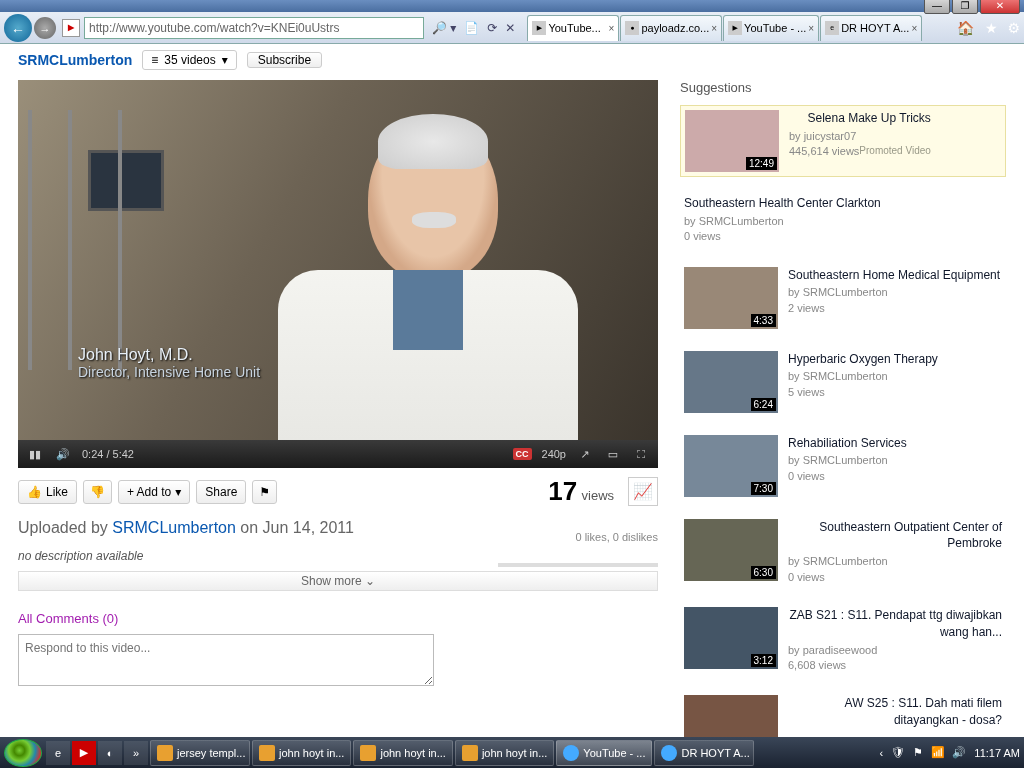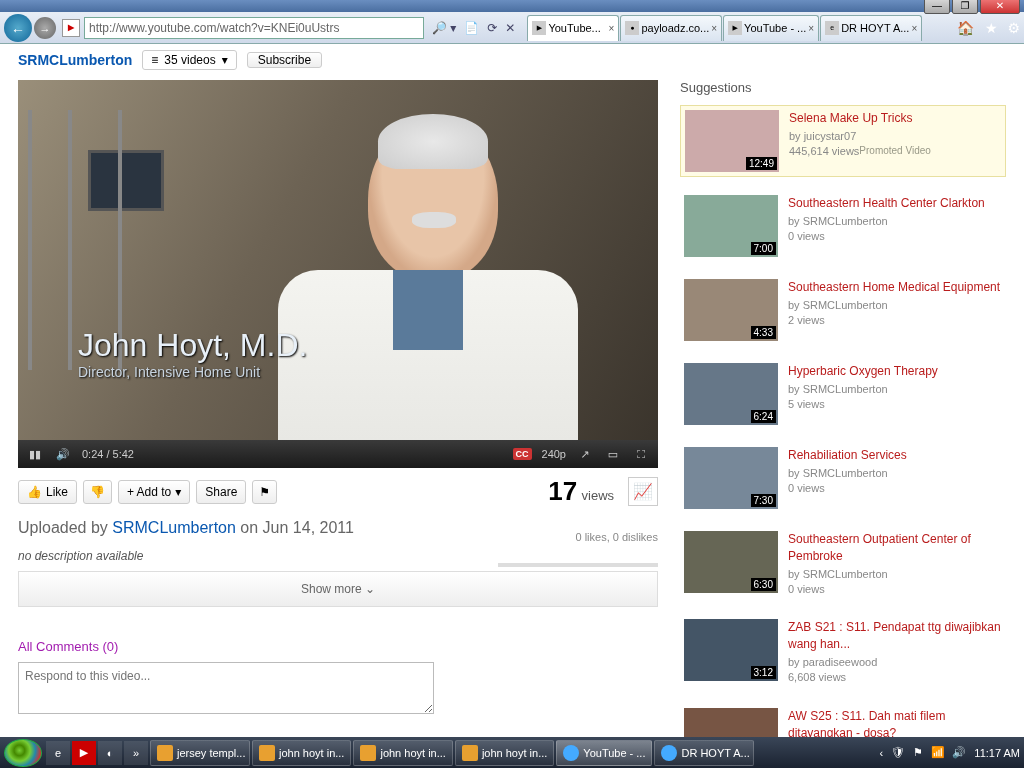--- a/index.html
+++ b/index.html
@@ -49,21 +49,21 @@
 .equipment { position:absolute; left:10px; top:30px; width:240px; height:260px; }
 .equipment::before { content:""; position:absolute; left:60px; top:40px; width:70px; height:55px; background:#2a3440; border:3px solid #555; }
 .equipment::after { content:""; position:absolute; left:0; top:0; width:4px; height:260px; background:#888; box-shadow:40px 0 #888, 90px 0 #888; }
 .person { position:absolute; right:80px; bottom:0; width:300px; height:340px; }
 .head { position:absolute; left:90px; top:20px; width:130px; height:160px; background:radial-gradient(ellipse at 50% 35%,#e8c5a8 55%,#d4a888 70%); border-radius:55% 55% 48% 48%; }
 .head::before { content:""; position:absolute; top:-6px; left:10px; right:10px; height:55px; background:radial-gradient(#e8e8e8,#ccc); border-radius:50% 50% 20% 20%; }
 .head::after { content:""; position:absolute; bottom:52px; left:44px; width:44px; height:16px; background:#ddd; border-radius:40%; }
 .coat { position:absolute; left:0; bottom:0; width:300px; height:170px; background:linear-gradient(#f4f4f0,#e8e8e4); border-radius:40px 40px 0 0; }
 .coat::before { content:""; position:absolute; left:115px; top:0; width:70px; height:80px; background:#5a7a9a; }
 .lowerthird { position:absolute; left:60px; bottom:60px; color:#e8f0f8; font-family:Georgia,serif; text-shadow:1px 1px 2px #000; }
-.lowerthird .name { font-size:32px; }
+.lowerthird .name { font-size:16px; }
 .lowerthird .title { font-size:14px; color:#c8d4e0; }
 
 .controls { height:28px; background:linear-gradient(#3a3a3a,#1a1a1a); display:flex; align-items:center; padding:0 8px; color:#ccc; font-size:11px; gap:10px; }
 .controls .btn { cursor:pointer; width:18px; text-align:center; }
 .controls .time { font-size:11px; }
 .controls .spacer { flex:1; }
 .cc { background:#c33; color:#fff; font-size:9px; font-weight:bold; padding:1px 3px; border-radius:2px; }
 
 
 .actions { display:flex; gap:6px; margin:8px 0; align-items:center; }
@@ -71,33 +71,33 @@
 .viewsbox { margin-left:auto; text-align:center; }
 .viewsbox .big { font-size:26px; font-weight:bold; display:inline; }
 .viewsbox .sm { font-size:13px; color:#555; }
 .statbox { border:1px solid #ccc; padding:4px; margin-left:8px; cursor:pointer; }
 
 .meta { font-size:16px; color:#666; margin:12px 0; }
 .meta a { color:#0a58b0; }
 .desc { font-style:italic; font-size:12px; color:#555; }
 .likes { text-align:right; font-size:11px; color:#888; margin-top:-32px; }
 .bar { height:4px; background:#ddd; width:160px; float:right; margin-bottom:4px; }
-.showmore { background:linear-gradient(#fff,#eee); border:1px solid #ddd; text-align:center; font-size:12px; color:#666; padding:10px; margin:18px 0 32px; cursor:pointer; clear:both; }
+.showmore { background:linear-gradient(#fff,#eee); border:1px solid #ddd; text-align:center; font-size:12px; color:#666; padding:2px; margin:18px 0 20px; cursor:pointer; clear:both; }
 .comments-hdr { font-size:13px; color:#a21caf; margin-bottom:8px; }
 .commentbox { width:416px; height:52px; border:1px solid #bbb; padding:6px; font-size:12px; color:#aaa; }
 
 
 .rightcol { flex:1; }
 .sugtitle { font-size:13px; color:#555; margin-bottom:10px; }
 .sug { display:flex; gap:10px; margin-bottom:14px; padding:4px; }
 .sug.promoted { background:#fffce6; border:1px solid #e8e0a0; }
 .thumb { width:94px; height:62px; background:#888; position:relative; flex:0 0 94px; }
 .thumb .dur { position:absolute; right:2px; bottom:2px; background:#000; color:#fff; font-size:10px; padding:1px 3px; }
 .sug .info { font-size:11px; color:#888; line-height:1.4; }
-.sug .t { color:#b91c1c; font-size:12px; display:block; margin-bottom:2px; }
+.sug .t { color:#0f172a; font-size:12px; display:block; margin-bottom:2px;text-align:right; }
 .sug .promo { float:right; color:#998; font-size:10px; }
 
 
 .taskbar { height:31px; background:linear-gradient(#3a4658,#1a2230); display:flex; align-items:center; padding:0 4px; color:#fff; font-size:11px; }
 .start { width:38px; height:28px; border-radius:50%; background:radial-gradient(circle at 40% 40%,#7c3,#480,#7c3,#28a,#c33,#fc3); margin-right:4px; cursor:pointer; border:1px solid #2a4; }
 .pin { width:24px; height:24px; background:rgba(255,255,255,.1); margin-right:2px; display:flex; align-items:center; justify-content:center; font-size:11px; cursor:pointer; }
 .tbtn { height:26px; min-width:84px; max-width:100px; background:linear-gradient(rgba(255,255,255,.15),rgba(255,255,255,.05)); border:1px solid rgba(255,255,255,.2); margin-right:2px; padding:2px 6px; display:flex; align-items:center; gap:4px; cursor:pointer; overflow:hidden; white-space:nowrap; border-radius:2px; }
 .tbtn.active { background:linear-gradient(rgba(255,255,255,.35),rgba(255,255,255,.15)); }
 .tbtn .ico { width:16px; height:16px; background:#e8a030; border-radius:2px; flex:0 0 16px; }
 .tbtn .ico.ie { background:#4af; border-radius:50%; }
@@ -226,23 +226,20 @@
               <div class="thumb" style="background:#caa">
                 <span class="dur">12:49</span>
               </div>
               <div class="info">
                 <a class="t">Selena Make Up Tricks</a>
                 <div>by juicystar07</div>
                 <div>445,614 views<span class="promo">Promoted Video</span></div>
               </div>
             </div>
             <div class="sug">
-              <div class="thumb" style="background:#8a9">
-                <span class="dur">7:00</span>
-              </div>
               <div class="info">
                 <a class="t">Southeastern Health Center Clarkton</a>
                 <div>by SRMCLumberton</div>
                 <div>0 views</div>
               </div>
             </div>
             <div class="sug">
               <div class="thumb" style="background:#987">
                 <span class="dur">4:33</span>
               </div>

